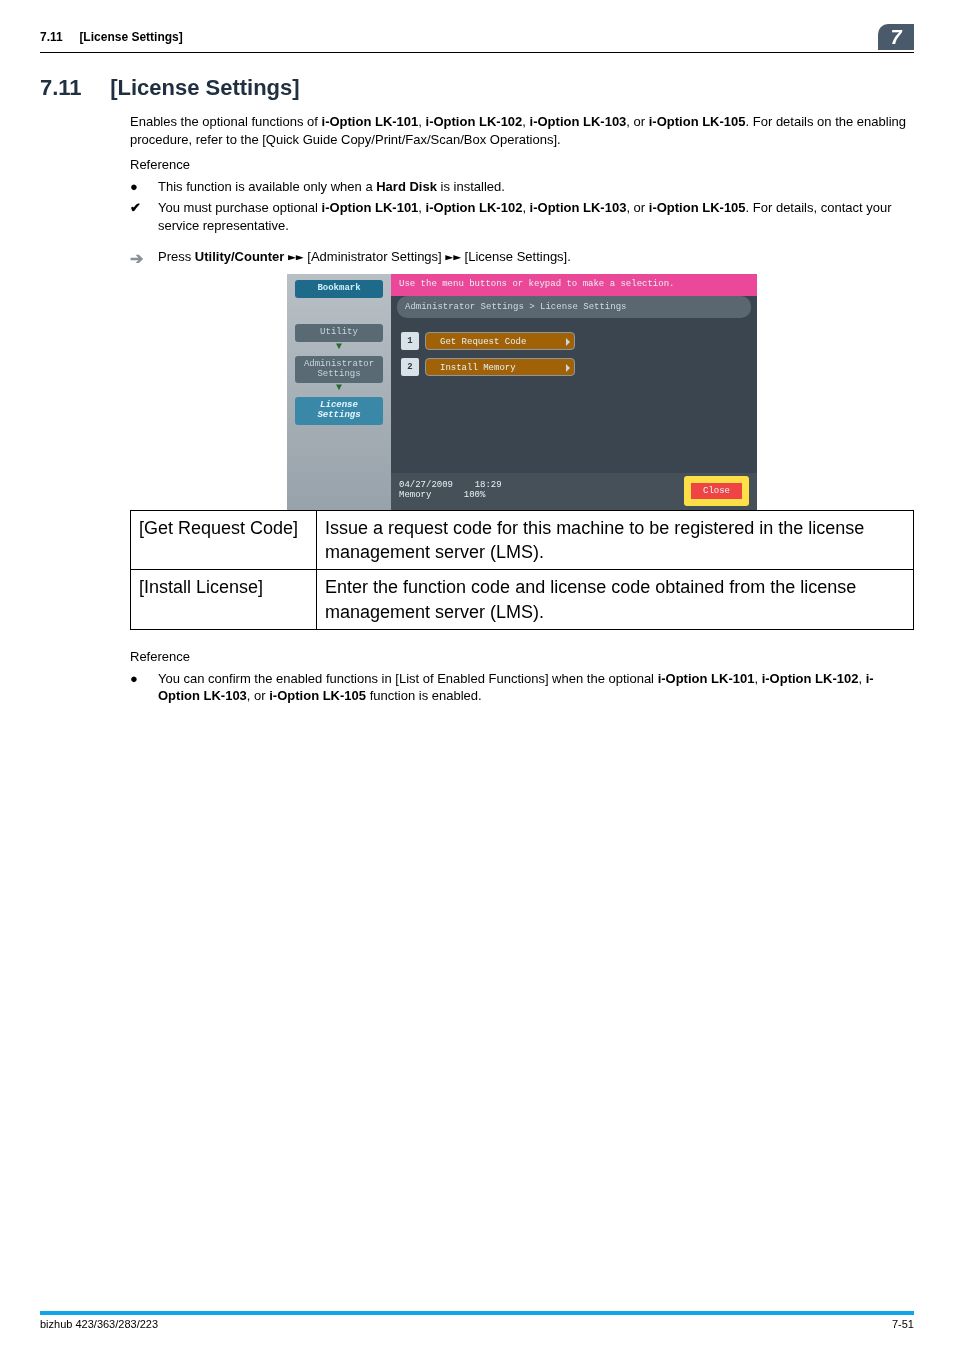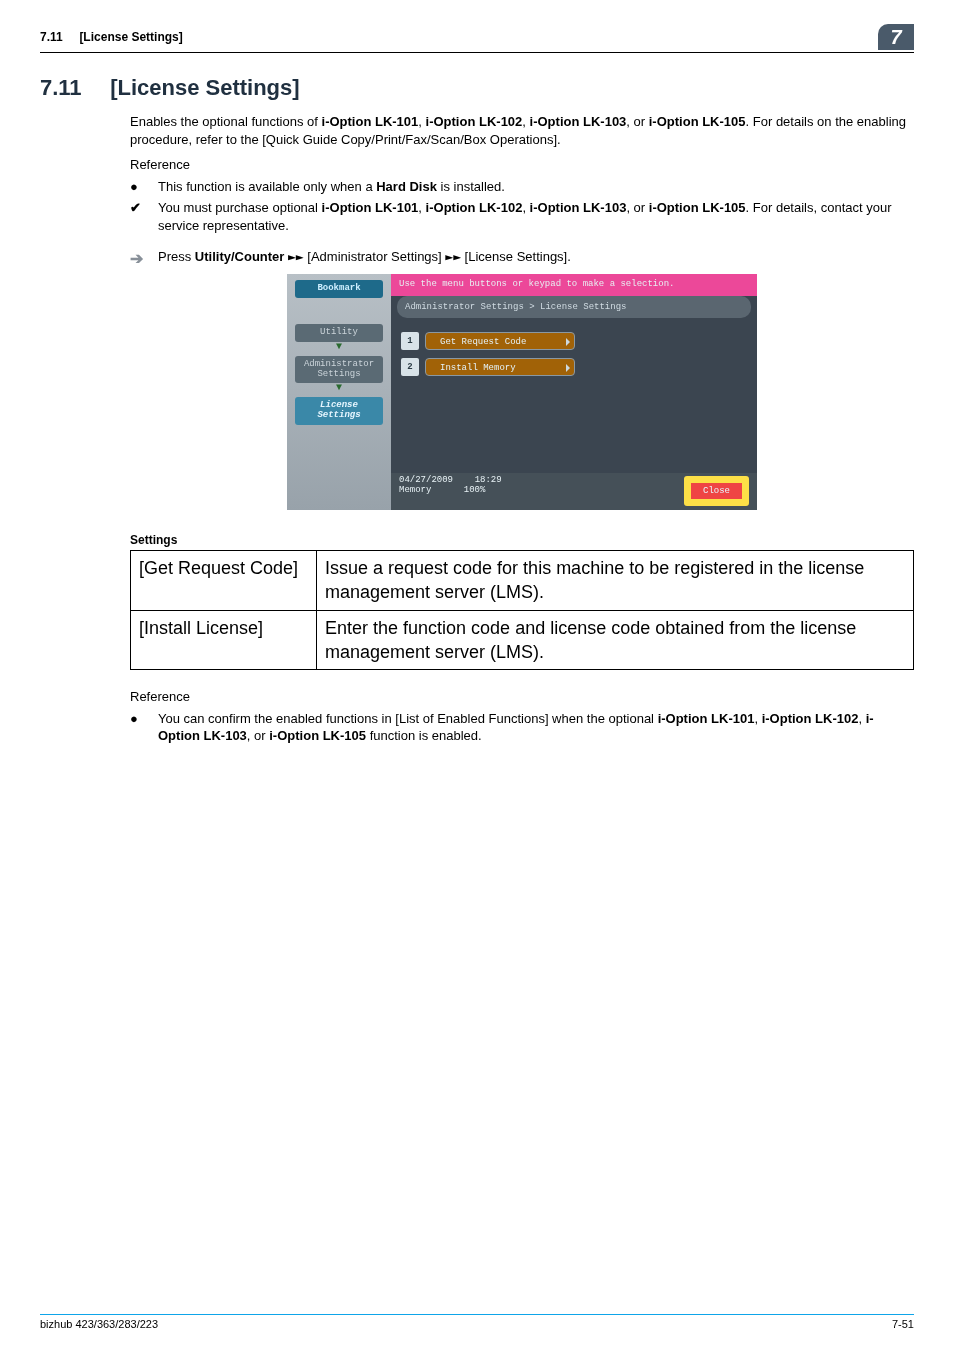--- a/index.html
+++ b/index.html
@@ -192,21 +192,21 @@
     right: 4px;
     top: 5px;
     width: 0; height: 0;
     border-left: 4px solid #cdd8de;
     border-top: 4px solid transparent;
     border-bottom: 4px solid transparent;
   }
   .ss-statusbar {
     margin-top: auto;
     display: flex;
-    align-items: flex-start;
+    align-items: center;
     justify-content: space-between;
     padding: 3px 8px 4px 8px;
     background: #455058;
   }
   .ss-status-left {
     color: #e8f2f6;
     line-height: 1.1;
   }
   .ss-close {
     background: #ef4444;
@@ -237,21 +237,21 @@
   }
   table.settings td.col-key {
     width: 186px;
   }
 
   .footer {
     position: absolute;
     bottom: 20px;
     left: 40px;
     right: 40px;
-    border-top: 1px solid #0ea5e9;
+    border-top: 4px solid #0ea5e9;
     padding-top: 3px;
     font-size: 11px;
     display: flex;
     justify-content: space-between;
   }
 </style>
 </head>
 <body>
 
 <div class="header-row">
@@ -334,21 +334,20 @@
             <span>Memory</span>&nbsp;&nbsp;&nbsp;&nbsp;&nbsp;
             <span>100%</span>
           </div>
           <div class="ss-close">Close</div>
         </div>
       </div>
     </div>
   </div>
 
   
-  <div class="settings-heading">Settings</div>
   <table class="settings">
     <tbody>
         <tr>
       <td class="col-key">[Get Request Code]</td>
       <td>Issue a request code for this machine to be registered in the license management server (LMS).</td>
     </tr>
     <tr>
       <td class="col-key">[Install License]</td>
       <td>Enter the function code and license code obtained from the license management server (LMS).</td>
     </tr>

